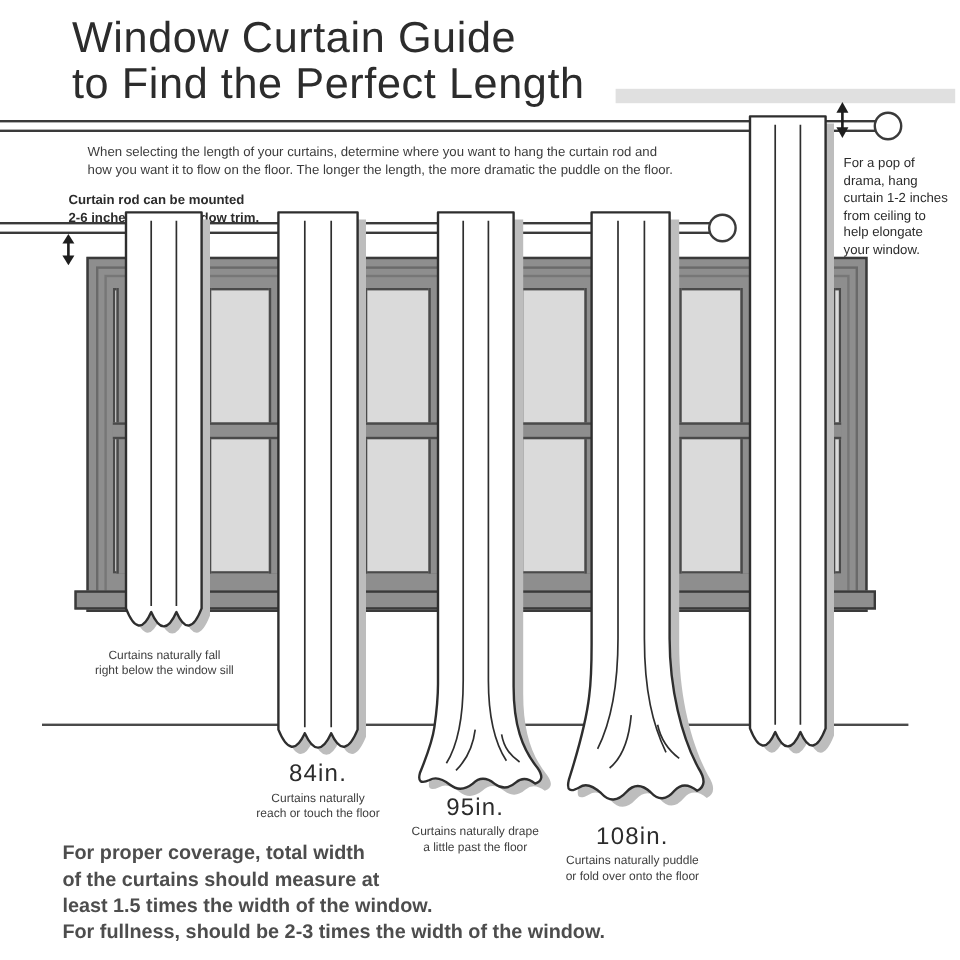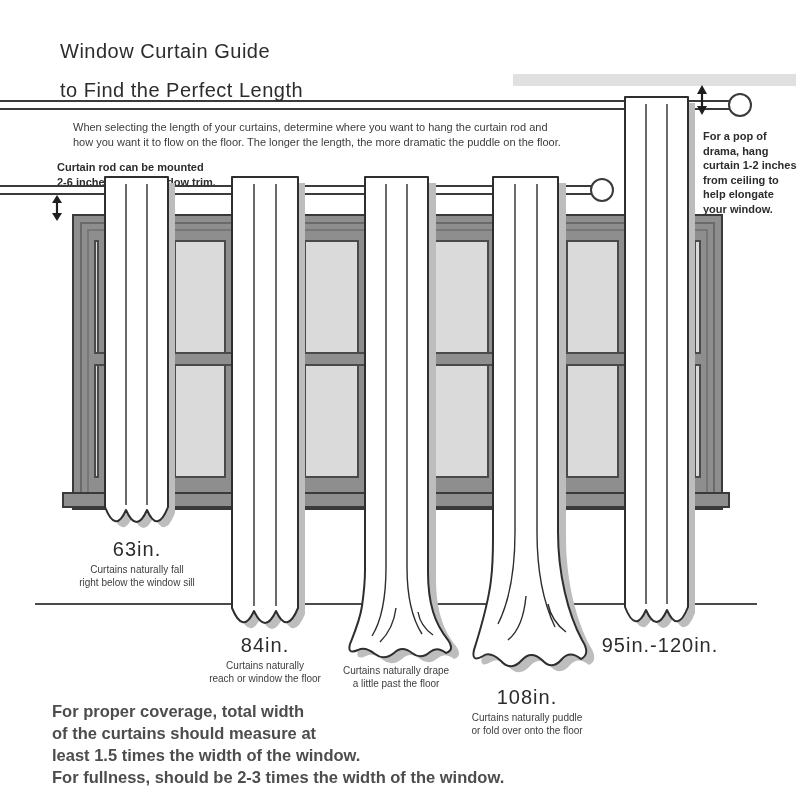--- a/index.html
+++ b/index.html
@@ -1,26 +1,26 @@
 <!DOCTYPE html>
 <html style="--frame-gray: #8e8e8e; --pane-gray: #dadada; --shadow-gray: #bdbdbd; --line-dark: #3a3a3a; --ceiling-bar: #e0e0e0; --text-dark: #2c2c2c; --text-gray: #4d4d4d;"><head>
 <meta charset="utf-8">
 <style>
   html,body{margin:0;padding:0;background:#ffffff;}
   body{width:800px;height:800px;position:relative;overflow:hidden;
        font-family:"Liberation Sans", sans-serif;color:var(--text-dark,#2c2c2c);}
   .abs{position:absolute;}
   
-  .title{left:60px;top:32px;font-size:20px;line-height:39px;font-weight:500;
+  .title{left:60px;top:11px;font-size:36px;line-height:39px;font-weight:500;
          letter-spacing:.5px;color:var(--text-dark,#2c2c2c);white-space:pre-line;}
   .intro{left:57px;top:120px;font-size:11px;line-height:15px;color:#3c3c3c;white-space:pre-line;margin-left:16px;}
   .rod-note{left:57px;top:150px;font-size:11px;line-height:14.5px;font-weight:bold;
             color:var(--text-dark,#2c2c2c);white-space:pre-line;margin-top:10px;}
   .ceiling-note{left:703px;top:129px;width:96px;font-size:11px;line-height:14.5px;
-                font-weight:bold;color:var(--text-dark,#2c2c2c);white-space:pre-line;}
+                font-weight:normal;color:var(--text-dark,#2c2c2c);white-space:pre-line;}
   .footer{left:52px;top:700px;font-size:16.5px;line-height:22px;font-weight:700;
           color:var(--text-gray,#4d4d4d);white-space:pre-line;}
   .clabel{width:160px;text-align:center;}
   .clabel-size{font-size:20px;letter-spacing:1px;color:var(--text-dark,#2c2c2c);}
   .clabel-desc{font-size:10px;line-height:13px;color:#3e3e3e;white-space:pre-line;margin-top:2px;}
   
   .ceiling-bar{left:513px;top:74px;width:283px;height:12px;background:var(--ceiling-bar,#e0e0e0);}
   .rod{background:#fff;border-top:2px solid var(--line-dark,#3a3a3a);
        border-bottom:2px solid var(--line-dark,#3a3a3a);height:10px;box-sizing:border-box;}
   .rod-ceiling-left{left:0;top:100px;width:627px;}
@@ -153,38 +153,37 @@
 <svg class="curtain" style="left:620px;top:92px" width="85" height="548" viewBox="0 0 85 548">
   <defs>
       <path id="p5" d="M5,5 L68,5 L68,515 Q57.5,542 47,518 Q36.5,542 26,518 Q15.5,542 5,515 Z"></path>
     </defs>
   <use href="#p5" class="c-shadow" transform="translate(7,6)"></use>
   <use href="#p5" class="c-body"></use>
   <path class="c-fold" d="M26,12 V512 M47,12 V512"></path>
 </svg>
 
 <div class="abs clabel" style="left:57px;top:538px">
-  <div class="clabel-size">63in.</div>
   <div class="clabel-desc">Curtains naturally fall
 right below the window sill</div>
 </div>
 <div class="abs clabel" style="left:185px;top:634px">
   <div class="clabel-size">84in.</div>
   <div class="clabel-desc">Curtains naturally
-reach or window the floor</div>
+reach or touch the floor</div>
 </div>
 <div class="abs clabel" style="left:316px;top:662px">
+  <div class="clabel-size">95in.</div>
   <div class="clabel-desc">Curtains naturally drape
 a little past the floor</div>
 </div>
 <div class="abs clabel" style="left:447px;top:686px">
   <div class="clabel-size">108in.</div>
   <div class="clabel-desc">Curtains naturally puddle
 or fold over onto the floor</div>
 </div>
 <div class="abs clabel" style="left:575px;top:634px;width:170px">
-  <div class="clabel-size">95in.-120in.</div>
 </div>
 
 <div class="abs footer">For proper coverage, total width
 of the curtains should measure at
 least 1.5 times the width of the window.
 For fullness, should be 2-3 times the width of the window.</div>
 
 </body></html>

